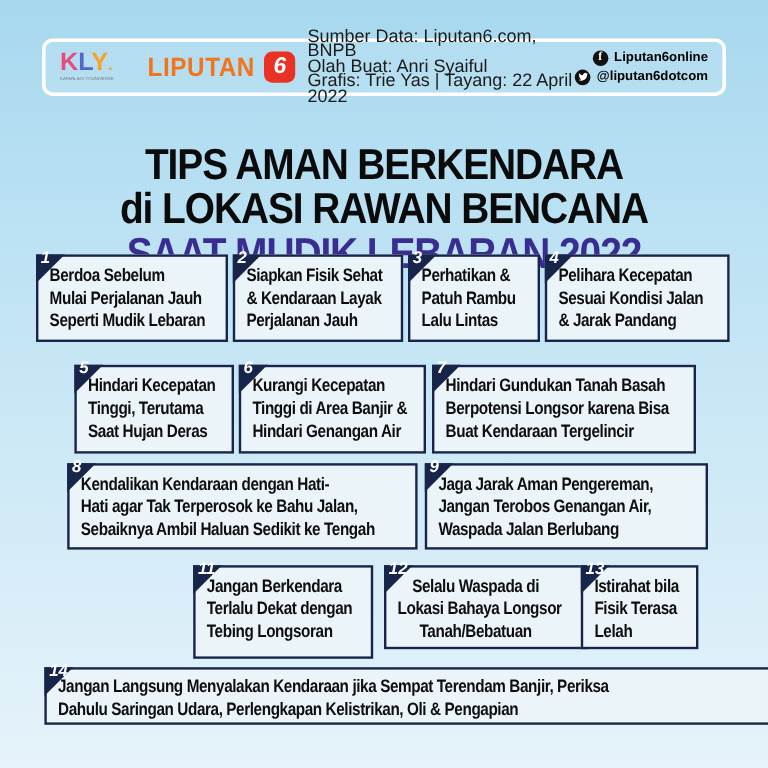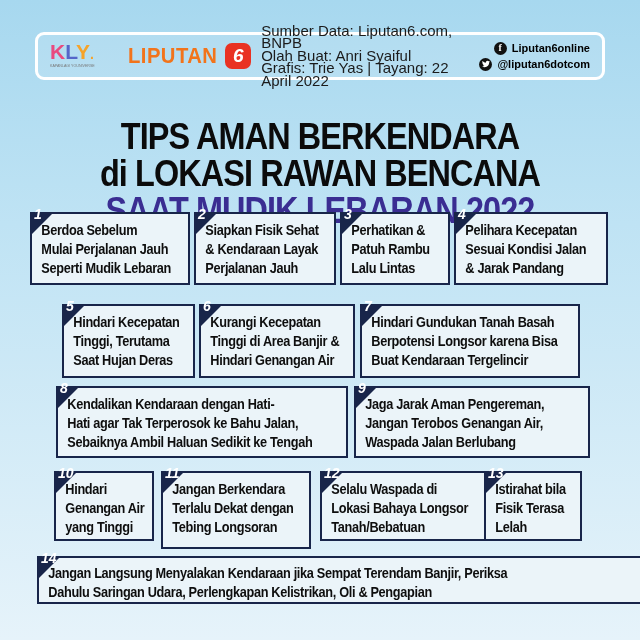--- a/index.html
+++ b/index.html
@@ -23,21 +23,21 @@
     padding: 0 12px;
   }
   .kly { display: flex; flex-direction: column; width: 64px; line-height: 1; }
   .kly-text { font-size: 21px; font-weight: 800; letter-spacing: 0; }
   .kly-k { color: #e94a7f; }
   .kly-l { color: #5566c9; }
   .kly-y { color: #f6a32a; }
   .kly-dot { color: #f6a32a; font-size: 14px; }
   .kly-sub { font-size: 8px; color: #777; white-space: nowrap;
     transform: scale(0.45); transform-origin: left top; margin-top: 2px; }
-  .liputan { display: flex; align-items: center; margin-left: 14px; }
+  .liputan { display: flex; align-items: center; margin-left: 9px; }
   .liputan-text { color: #f2741b; font-weight: 800; font-size: 22px;
     letter-spacing: 0.5px; transform: scaleX(0.92); transform-origin: left center; }
   .six-box { width: 26px; height: 26px; margin-left: 0px; background: #e93223;
     border-radius: 7px; color: #fff; font-weight: 800; font-size: 19px;
     font-style: italic; display: flex; align-items: center; justify-content: center;
     flex: none; }
   .credits { margin-left: 10px; font-size: 15px; line-height: 12.5px; color: #1b1b1b; }
   .socials { margin-left: auto; display: flex; flex-direction: column;
     align-items: flex-end; gap: 3px; }
   .social-row { display: flex; align-items: center; gap: 5px;
@@ -84,21 +84,21 @@
   #c2  { left: 194px; top: 212px; width: 142px; height: 73px; }
   #c3  { left: 340px; top: 212px; width: 110px; height: 73px; }
   #c4  { left: 454px; top: 212px; width: 154px; height: 73px; }
   #c5  { left: 62px;  top: 304px; width: 133px; height: 74px; }
   #c6  { left: 199px; top: 304px; width: 156px; height: 74px; }
   #c7  { left: 360px; top: 304px; width: 220px; height: 74px; }
   #c8  { left: 56px;  top: 386px; width: 292px; height: 72px; }
   #c9  { left: 354px; top: 386px; width: 236px; height: 72px; }
   #c10 { left: 54px;  top: 471px; width: 100px; height: 70px; }
   #c11 { left: 161px; top: 471px; width: 150px; height: 78px; }
-  #c12 { left: 320px; top: 471px; width: 170px; height: 70px; }
+  #c12 { left: 320px; top: 471px; width: 170px; height: 70px; text-align: center; }
   #c13 { left: 484px; top: 471px; width: 98px;  height: 70px; }
   #c14 { left: 37px;  top: 556px; width: 612px; height: 48px; }
   #c14 .txt { padding-top: 5px; }
 </style>
 </head>
 <body>
 
 <div id="stage">
 
   <div class="header-frame">
@@ -195,27 +195,20 @@
 Hati agar Tak Terperosok ke Bahu Jalan,
 Sebaiknya Ambil Haluan Sedikit ke Tengah</div>
   </div>
   <div class="card" id="c9">
     <div class="corner"></div>
     <div class="num">9</div>
     <div class="txt">Jaga Jarak Aman Pengereman,
 Jangan Terobos Genangan Air,
 Waspada Jalan Berlubang</div>
   </div>
-  <div class="card" id="c10">
-    <div class="corner"></div>
-    <div class="num">10</div>
-    <div class="txt">Hindari
-Genangan Air
-yang Tinggi</div>
-  </div>
   <div class="card" id="c11">
     <div class="corner"></div>
     <div class="num">11</div>
     <div class="txt">Jangan Berkendara
 Terlalu Dekat dengan
 Tebing Longsoran</div>
   </div>
   <div class="card" id="c12">
     <div class="corner"></div>
     <div class="num">12</div>

